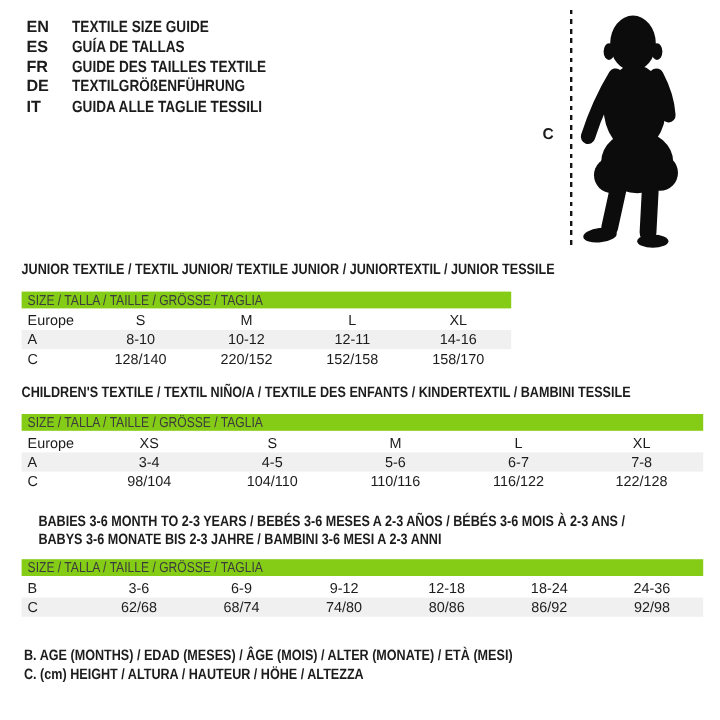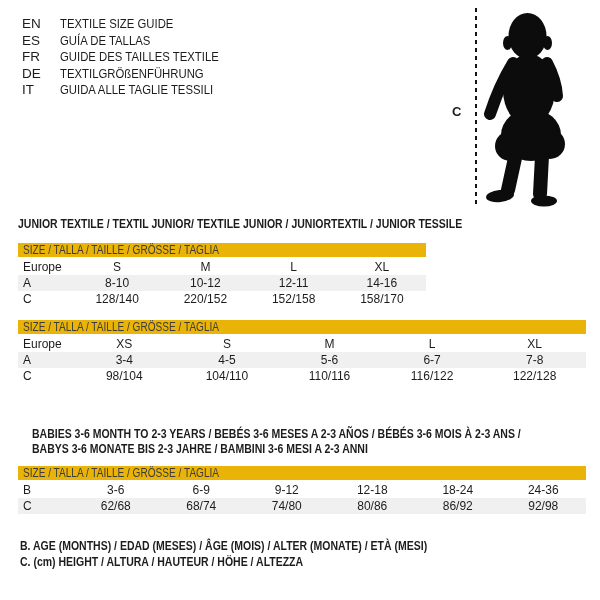--- a/index.html
+++ b/index.html
@@ -11,21 +11,21 @@
     position:relative;
     overflow:hidden;
   }
   .page { position:absolute; inset:0; background:#fff; }
 
   
   .cond { display:inline-block; transform:scaleX(0.84); transform-origin:left center; white-space:nowrap; }
 
   
   .langs { position:absolute; top:15px; left:22px; }
-  .lang-row { display:flex; align-items:flex-end; height:16.4px; font-weight:400; font-size:13.5px; }
+  .lang-row { display:flex; align-items:flex-start; height:16.4px; font-weight:700; font-size:13.5px; }
   .lang-code { width:38px; flex:0 0 38px; }
 
   
   .figure { position:absolute; top:0; left:440px; width:160px; height:215px; }
   .dash-line {
     position:absolute; left:35px; top:8px; width:2px; height:198px;
     background:repeating-linear-gradient(to bottom, #141414 0 4px, transparent 4px 8px);
   }
   .measure-label { position:absolute; left:12px; top:104px; font-size:13px; font-weight:700; }
   .baby { position:absolute; left:40px; top:0; }
@@ -35,21 +35,21 @@
   .tb1 { top:217px; width:408px; }
   .tb2 { top:320px; width:568px; }
   .tb3 { top:427px; width:568px; }
 
   .table-title { height:14px; line-height:14px; font-weight:700; font-size:12.5px; margin-bottom:12px; }
   .tb2 .table-title { margin-bottom:11px; }
   .tb3 .title-line { height:15px; line-height:15px; font-weight:700; font-size:12.5px;padding-left:14px; }
   .tb3 .title-wrap { margin-bottom:9px; }
 
   .size-bar {
-    height:14px; background:#eab308; margin-bottom:2px;
+    height:14px; background:#84cc16; margin-bottom:2px;
     display:flex; align-items:center; padding-left:5px;
     font-size:12px; color:#3c3c3c;
   }
   .trow { display:flex; align-items:center; height:16px; font-size:12px; }
   .trow.shaded { background:#f0f0f0; }
   .tlabel { flex:0 0 55px; padding-left:5px; }
   .tcell { flex:1 1 0; text-align:center; }
 
   
   .footnotes { position:absolute; left:20px; top:539px; }
@@ -131,20 +131,21 @@
     <div class="trow">
       <span class="tlabel">C</span>
       <span class="tcell">128/140</span>
       <span class="tcell">220/152</span>
       <span class="tcell">152/158</span>
       <span class="tcell">158/170</span>
     </div>
   </div>
 
   <div class="table-block tb2">
+    <div class="table-title"><span class="cond">CHILDREN'S TEXTILE / TEXTIL NIÑO/A / TEXTILE DES ENFANTS / KINDERTEXTIL / BAMBINI TESSILE</span></div>
     <div class="size-bar">
         <span class="cond">SIZE / TALLA / TAILLE / GRÖSSE / TAGLIA</span>
       </div>
     <div class="trow">
       <span class="tlabel">Europe</span>
       <span class="tcell">XS</span>
       <span class="tcell">S</span>
       <span class="tcell">M</span>
       <span class="tcell">L</span>
       <span class="tcell">XL</span>

